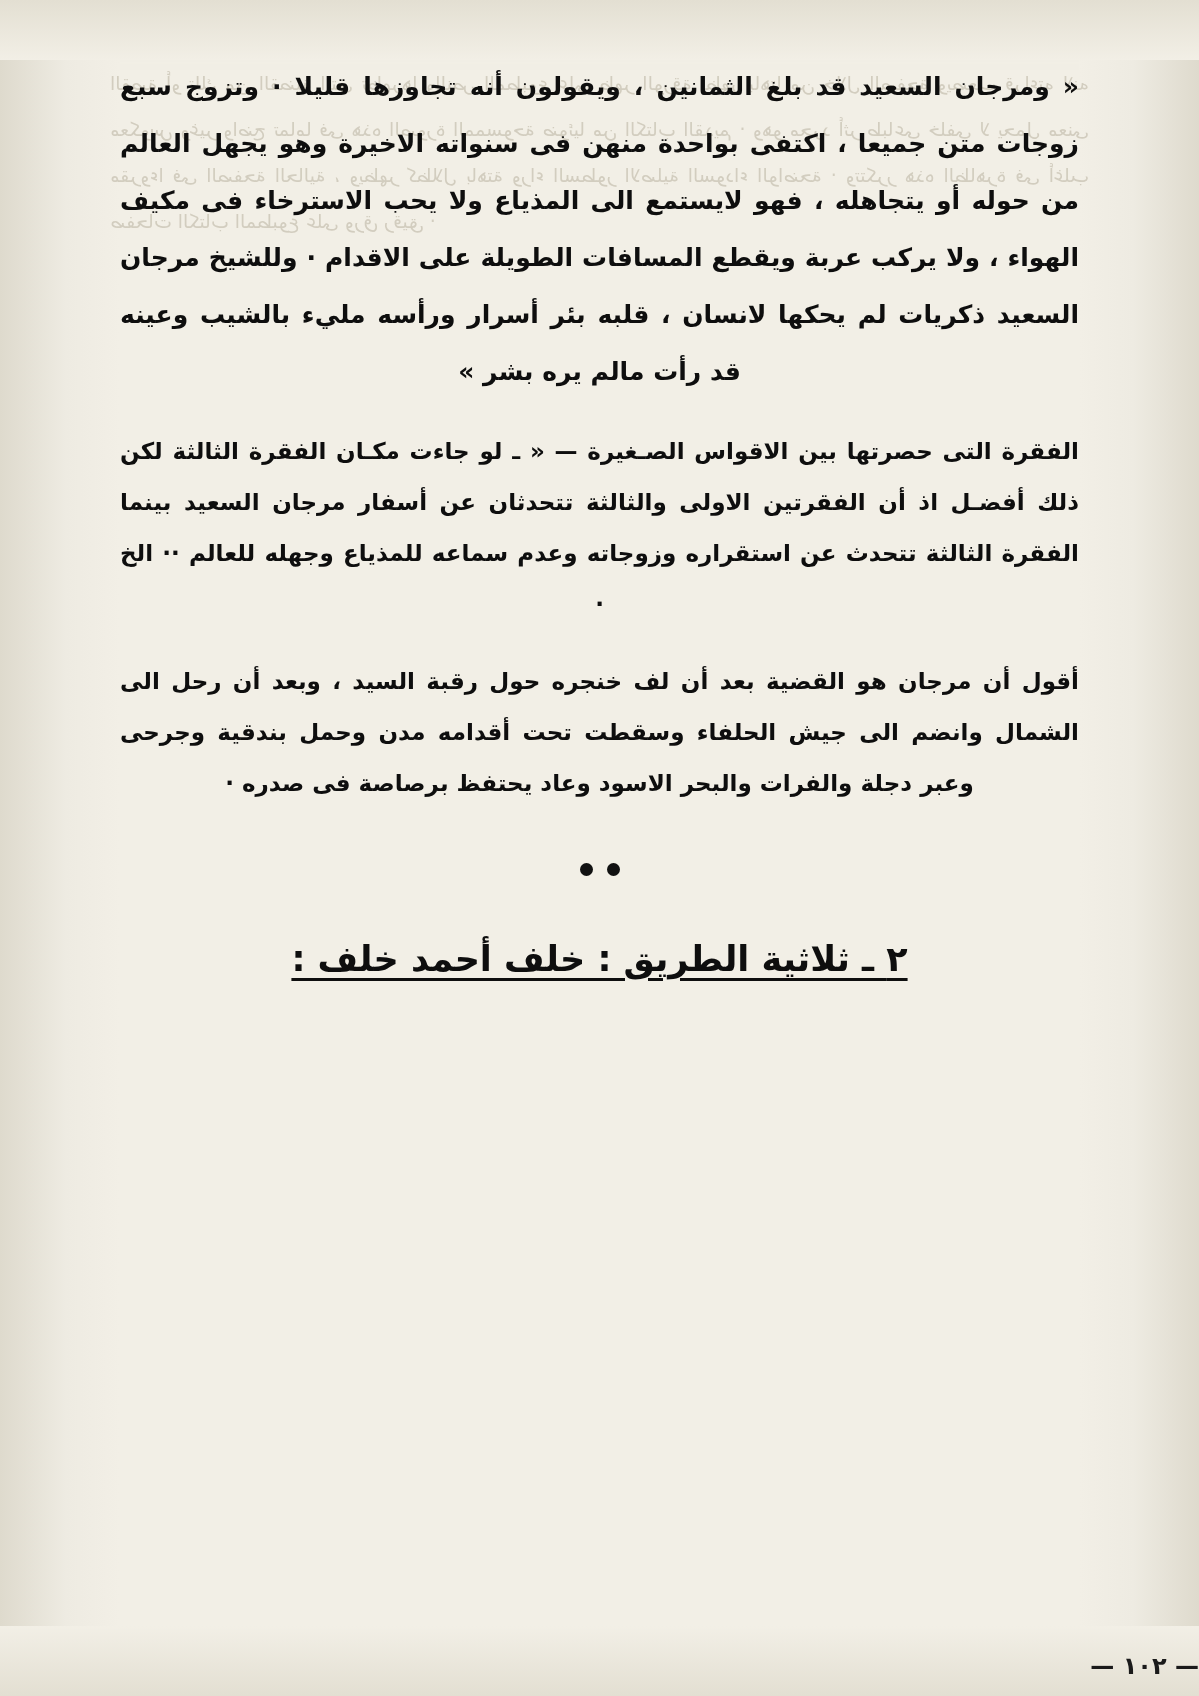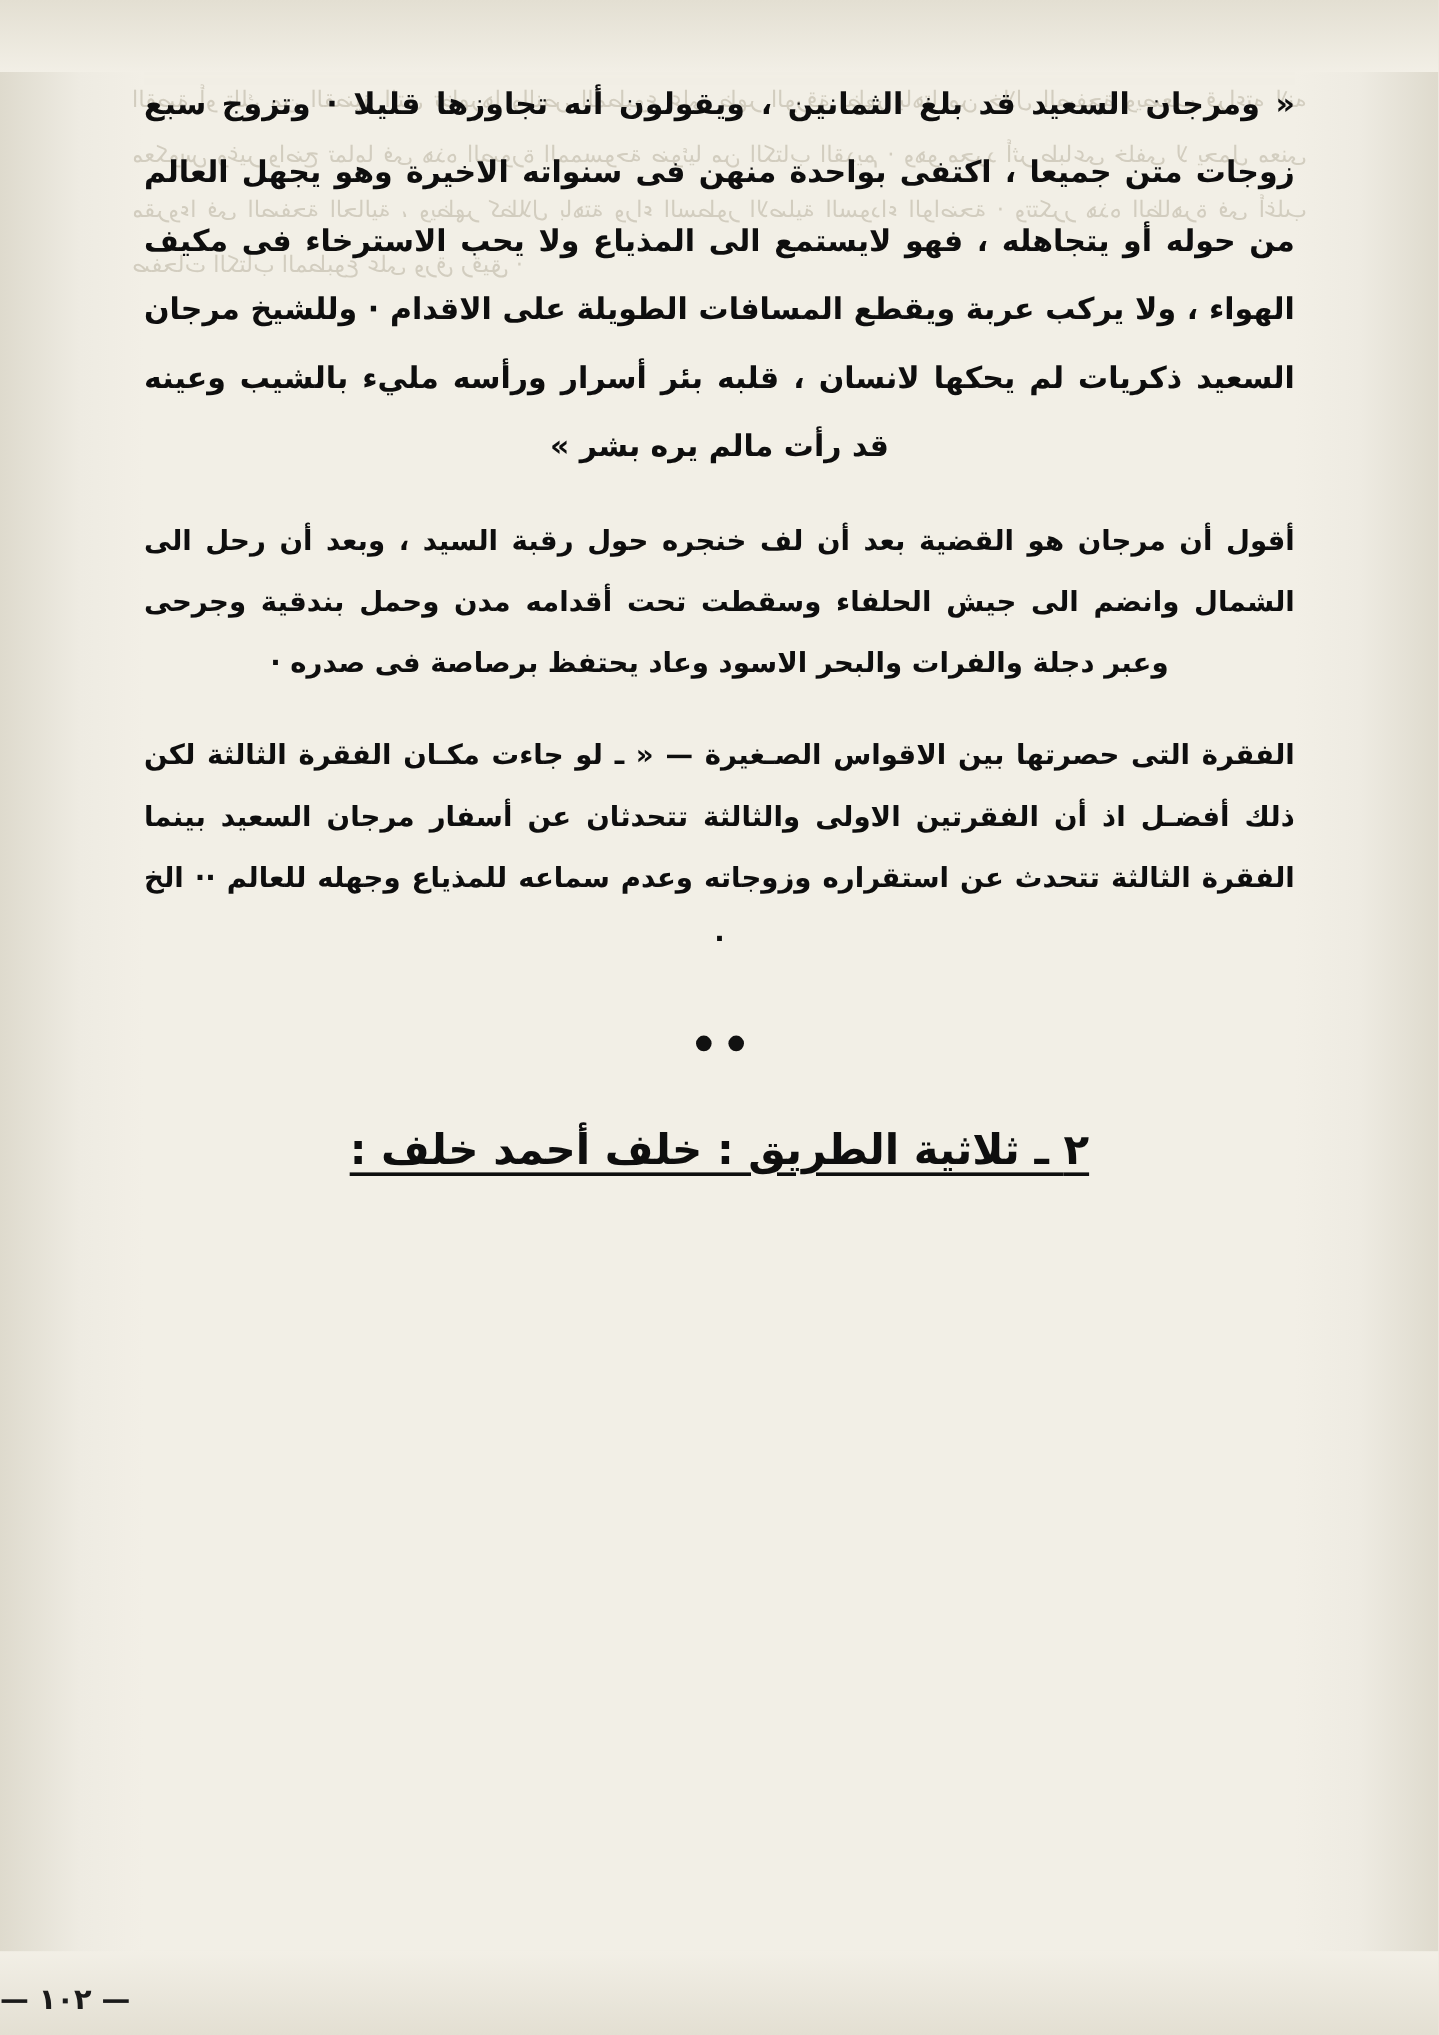--- a/index.html
+++ b/index.html
@@ -134,21 +134,21 @@
     line-height: 51px;
     margin-top: 26px;
     font-weight: 600;
   }
 
   .folio {
     position: absolute;
     left: 0;
     right: 0;
     bottom: 16px;
-    text-align: left;
+    text-align: right;
     font-size: 24px;
     color: #1a1a1a;
     letter-spacing: 2px;
     font-weight: bold;
   }
 </style>
 </head>
 <body>
 
 <div class="page">
@@ -160,23 +160,23 @@
 
   <div class="bleed">القصة أو تلك من القضية التى تظهرها والنص المطبوع على ظهر الورقة يظهر باهتا من خلال الصفحة ويصعب قراءته لانه معكوس وغير واضح تماما فى هذه الصورة الممسوحة ضوئيا من الكتاب القديم · وهو مجرد أثر طباعى خلفى لا يحمل معنى مقروءا فى الصفحة الحالية ، ويظهر كظلال باهتة وراء السطور الاصلية السوداء الواضحة · وتتكرر هذه الظاهرة فى أغلب صفحات الكتاب المطبوع على ورق رقيق ·</div>
 
   <div class="content">
 
     <div class="quote-block">
       <p>« ومرجان السعيد قد بلغ الثمانين ، ويقولون أنه تجاوزها قليلا · وتزوج سبع زوجات متن جميعا ، اكتفى بواحدة منهن فى سنواته الاخيرة وهو يجهل العالم من حوله أو يتجاهله ، فهو لايستمع الى المذياع ولا يحب الاسترخاء فى مكيف الهواء ، ولا يركب عربة ويقطع المسافات الطويلة على الاقدام · وللشيخ مرجان السعيد ذكريات لم يحكها لانسان ، قلبه بئر أسرار ورأسه مليء بالشيب وعينه قد رأت مالم يره بشر »</p>
     </div>
 
 
+    <p class="body-para">الفقرة التى حصرتها بين الاقواس الصـغيرة — « ـ لو جاءت مكـان الفقرة الثالثة لكن ذلك أفضـل اذ أن الفقرتين الاولى والثالثة تتحدثان عن أسفار مرجان السعيد بينما الفقرة الثالثة تتحدث عن استقراره وزوجاته وعدم سماعه للمذياع وجهله للعالم ·· الخ ·</p>
+
     <p class="body-para">أقول أن مرجان هو القضية بعد أن لف خنجره حول رقبة السيد ، وبعد أن رحل الى الشمال وانضم الى جيش الحلفاء وسقطت تحت أقدامه مدن وحمل بندقية وجرحى وعبر دجلة والفرات والبحر الاسود وعاد يحتفظ برصاصة فى صدره ·</p>
-
-    <p class="body-para">الفقرة التى حصرتها بين الاقواس الصـغيرة — « ـ لو جاءت مكـان الفقرة الثالثة لكن ذلك أفضـل اذ أن الفقرتين الاولى والثالثة تتحدثان عن أسفار مرجان السعيد بينما الفقرة الثالثة تتحدث عن استقراره وزوجاته وعدم سماعه للمذياع وجهله للعالم ·· الخ ·</p>
 
     <div class="ornament">
       <span class="dot"></span><span class="dot"></span>
     </div>
 
     <div class="section-heading">٢ ـ ثلاثية الطريق : خلف أحمد خلف :</div>
 
 
   </div>
 

